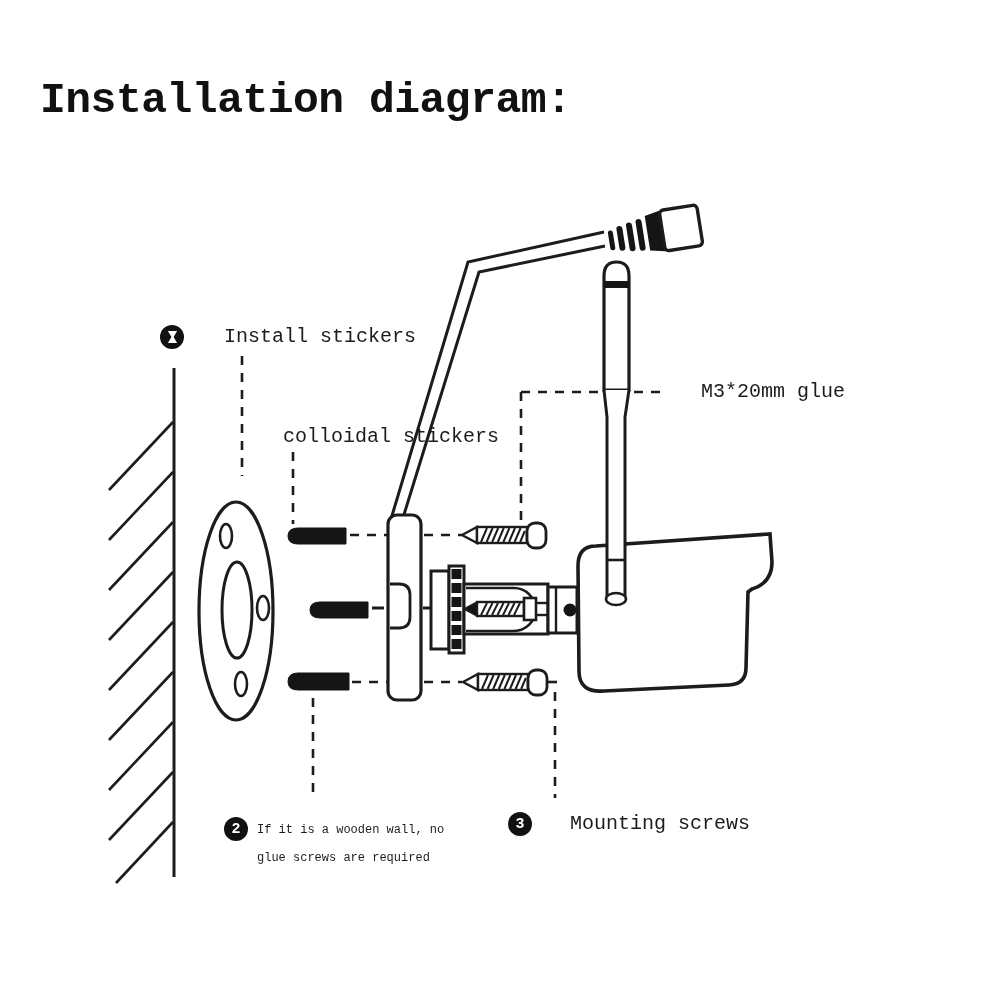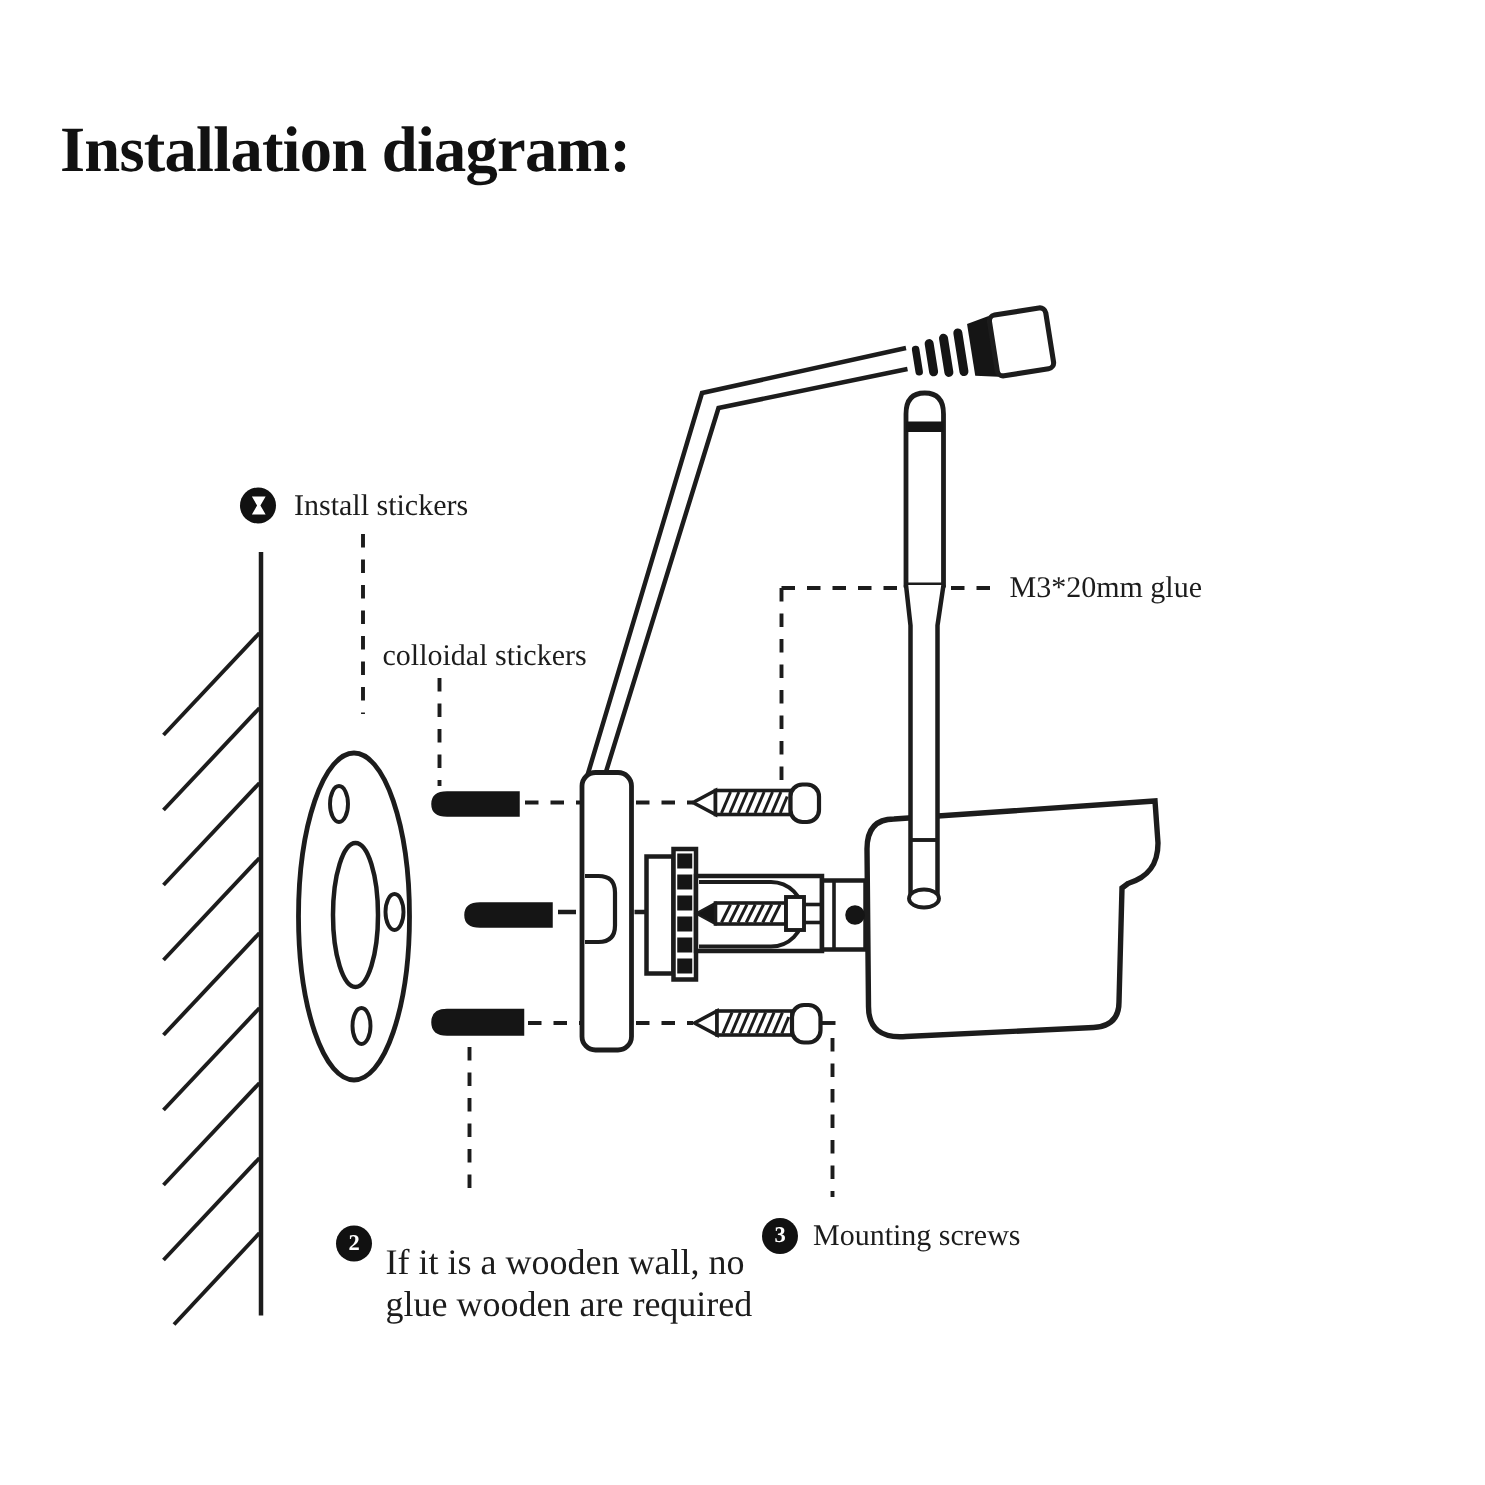--- a/index.html
+++ b/index.html
@@ -1,27 +1,27 @@
 <!DOCTYPE html>
 <html style="--ink: #1c1c1c; --background: #ffffff; --badge-bg: #111111; --badge-text: #ffffff;"><head>
 <meta charset="utf-8">
 <style>
   html,body{margin:0;padding:0;background:var(--background,#fff);}
   .canvas{
     position:relative;width:890px;height:990px;background:var(--background,#fff);
-    font-family:Liberation Serif, serif;color:var(--ink,#1c1c1c);
+    font-family:Liberation Mono, monospace;color:var(--ink,#1c1c1c);
     overflow:hidden;
   }
   .title{
     position:absolute;left:40px;top:76px;margin:0;
     font-size:43px;font-weight:bold;letter-spacing:-0.5px;color:#111;
   }
   svg.diagram{position:absolute;left:0;top:0;}
-  .lbl{position:absolute;font-size:20px;line-height:22px;white-space:nowrap;color:var(--ink,#1c1c1c);}
-  .lbl2{position:absolute;font-size:24px;line-height:27.5px;color:var(--ink,#1c1c1c);margin-top:12px;}
+  .lbl{position:absolute;font-size:20px;line-height:22px;white-space:nowrap;color:var(--ink,#1c1c1c);margin-left:28px;}
+  .lbl2{position:absolute;font-size:12px;line-height:27.5px;color:var(--ink,#1c1c1c);}
   .badge{
     position:absolute;width:24px;height:24px;border-radius:50%;
     background:var(--badge-bg,#111);color:var(--badge-text,#fff);
     display:flex;align-items:center;justify-content:center;
     font-size:15px;font-weight:bold;
   }
 </style>
 </head>
 <body>
 
@@ -173,19 +173,19 @@
   </div>
   <div class="lbl" style="left:196px;top:326px;">Install stickers</div>
 
   <div class="lbl" style="left:255px;top:426px;">colloidal stickers</div>
 
   <div class="lbl" style="left:673px;top:381px;">M3*20mm glue</div>
 
   <div class="badge" style="left:224px;top:817px;">2</div>
   <div class="lbl2" style="left:257px;top:817px;">
     <div>If it is a wooden wall, no</div>
-    <div>glue wooden are required</div>
+    <div>glue screws are required</div>
   </div>
 
   <div class="badge" style="left:508px;top:812px;">3</div>
   <div class="lbl" style="left:542px;top:813px;text-align:right;">Mounting screws</div>
 
 </div>
 
 </body></html>

